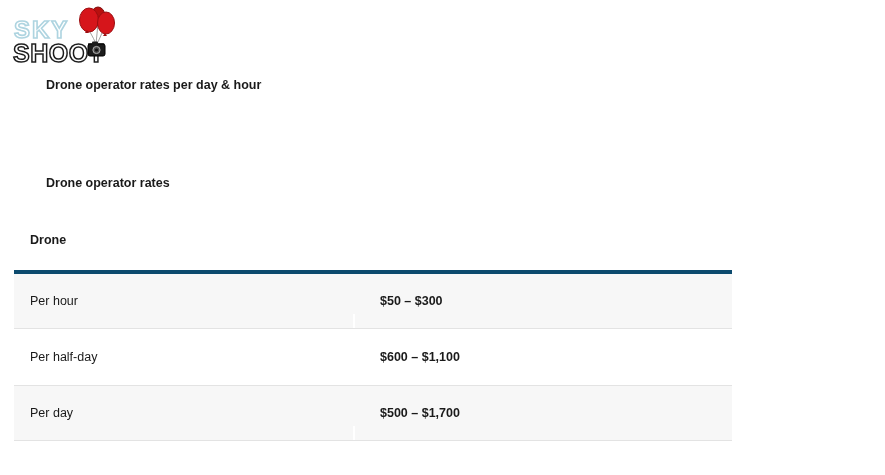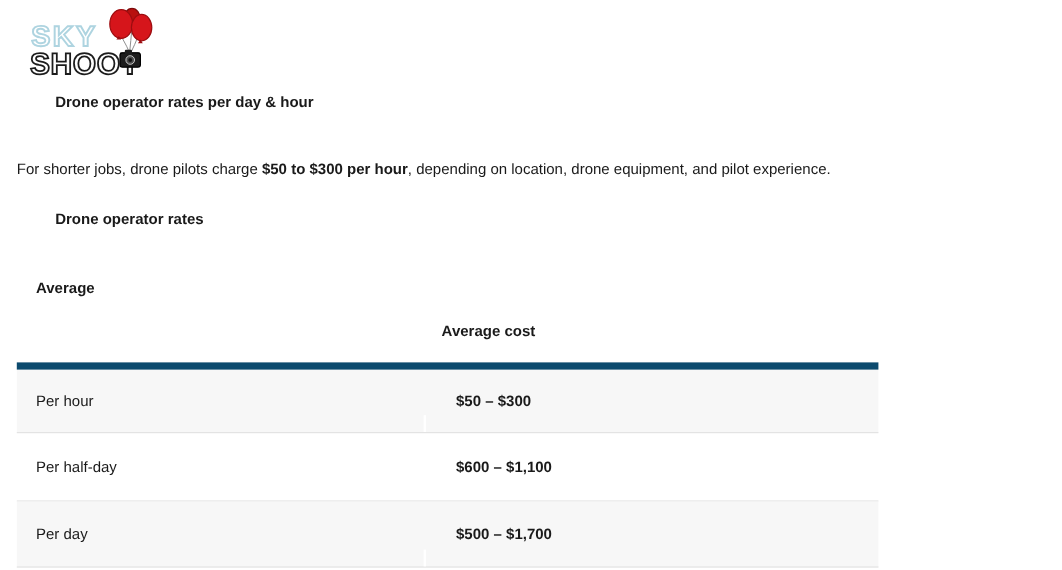--- a/index.html
+++ b/index.html
@@ -1,40 +1,40 @@
 <!DOCTYPE html>
 <html><head>
 <meta charset="utf-8">
 <style>
   * { margin:0; padding:0; box-sizing:border-box; }
   html,body { width:885px; height:475px; background:#ffffff; overflow:hidden;
               font-family:"Liberation Sans", sans-serif; color:#1a1a1a; }
   .page { position:relative; width:885px; height:475px; }
 
   
-  .logo { position:absolute; left:24px; top:6px; width:110px; height:62px; }
+  .logo { position:absolute; left:12px; top:6px; width:110px; height:62px; }
 
   
   .heading { position:absolute; left:14px; top:78px; font-size:12.5px; font-weight:bold;padding-left:32px; }
   .para    { position:absolute; left:14px; font-size:12.5px; font-weight:400; }
   .para b  { font-weight:bold; }
   .p1 { top:107px; }
   .p2 { top:134px; }
 
   
   .card { position:absolute; left:14px; top:170px; width:718px; height:275px; }
   .card-title { position:absolute; left:32px; top:6px; font-size:12.5px; font-weight:bold; }
   .col-head { position:absolute; top:63px; font-size:12.5px; font-weight:bold; }
   .col-head.c1 { left:16px; }
   .col-head.c2 { left:354px;margin-top:36px; }
 
   .rows { position:absolute; left:0; top:100px; width:718px; }
   .trow { position:relative; width:718px; display:flex; align-items:center;
           border-bottom:1px solid #e3e3e3; font-size:12.5px; }
-  .trow.first { border-top:6px solid #0c4a6e;margin-top:32px; }
+  .trow.first { border-top:4px solid #0c4a6e; }
   .trow.alt { background:#f7f7f7; }
   .trow.r1 { height:59px; }
   .trow.r2 { height:57px; }
   .trow.r3 { height:55px; }
   .cell-charge { position:absolute; left:16px; font-weight:400; }
   .cell-cost   { position:absolute; left:366px; font-weight:bold; }
   .trow.alt::after { content:""; position:absolute; left:339px; bottom:0;
                      width:2px; height:14px; background:#ffffff; }
 </style>
 </head>
@@ -68,26 +68,25 @@
         <rect x="80" y="35.5" width="6" height="4" rx="1" fill="#1c1c1c"></rect>
         <circle cx="84.5" cy="44" r="3.6" fill="#4a4a4a" stroke="#cccccc" stroke-width="0.8"></circle>
         <circle cx="84.5" cy="44" r="1.6" fill="#111111"></circle>
       </g>
     </svg>
   </div>
 
   <div class="heading">Drone operator rates per day &amp; hour</div>
 
 
-  <div class="para p2"><span>For shorter jobs, drone pilots charge </span><b>$50 to $300 per hour</b><span>, depending on location, drone equipment, and pilot experience.</span></div>
 
   <div class="card">
     <div class="card-title">Drone operator rates</div>
 
-    <div class="col-head c1">Average</div>
+    <div class="col-head c1">Drone</div>
     <div class="col-head c2">Average cost</div>
 
     <div class="rows">
       <div class="trow first alt r1">
         <span class="cell-charge">Per hour</span>
         <span class="cell-cost">$50 – $300</span>
       </div>
       <div class="trow r2">
         <span class="cell-charge">Per half-day</span>
         <span class="cell-cost">$600 – $1,100</span>

